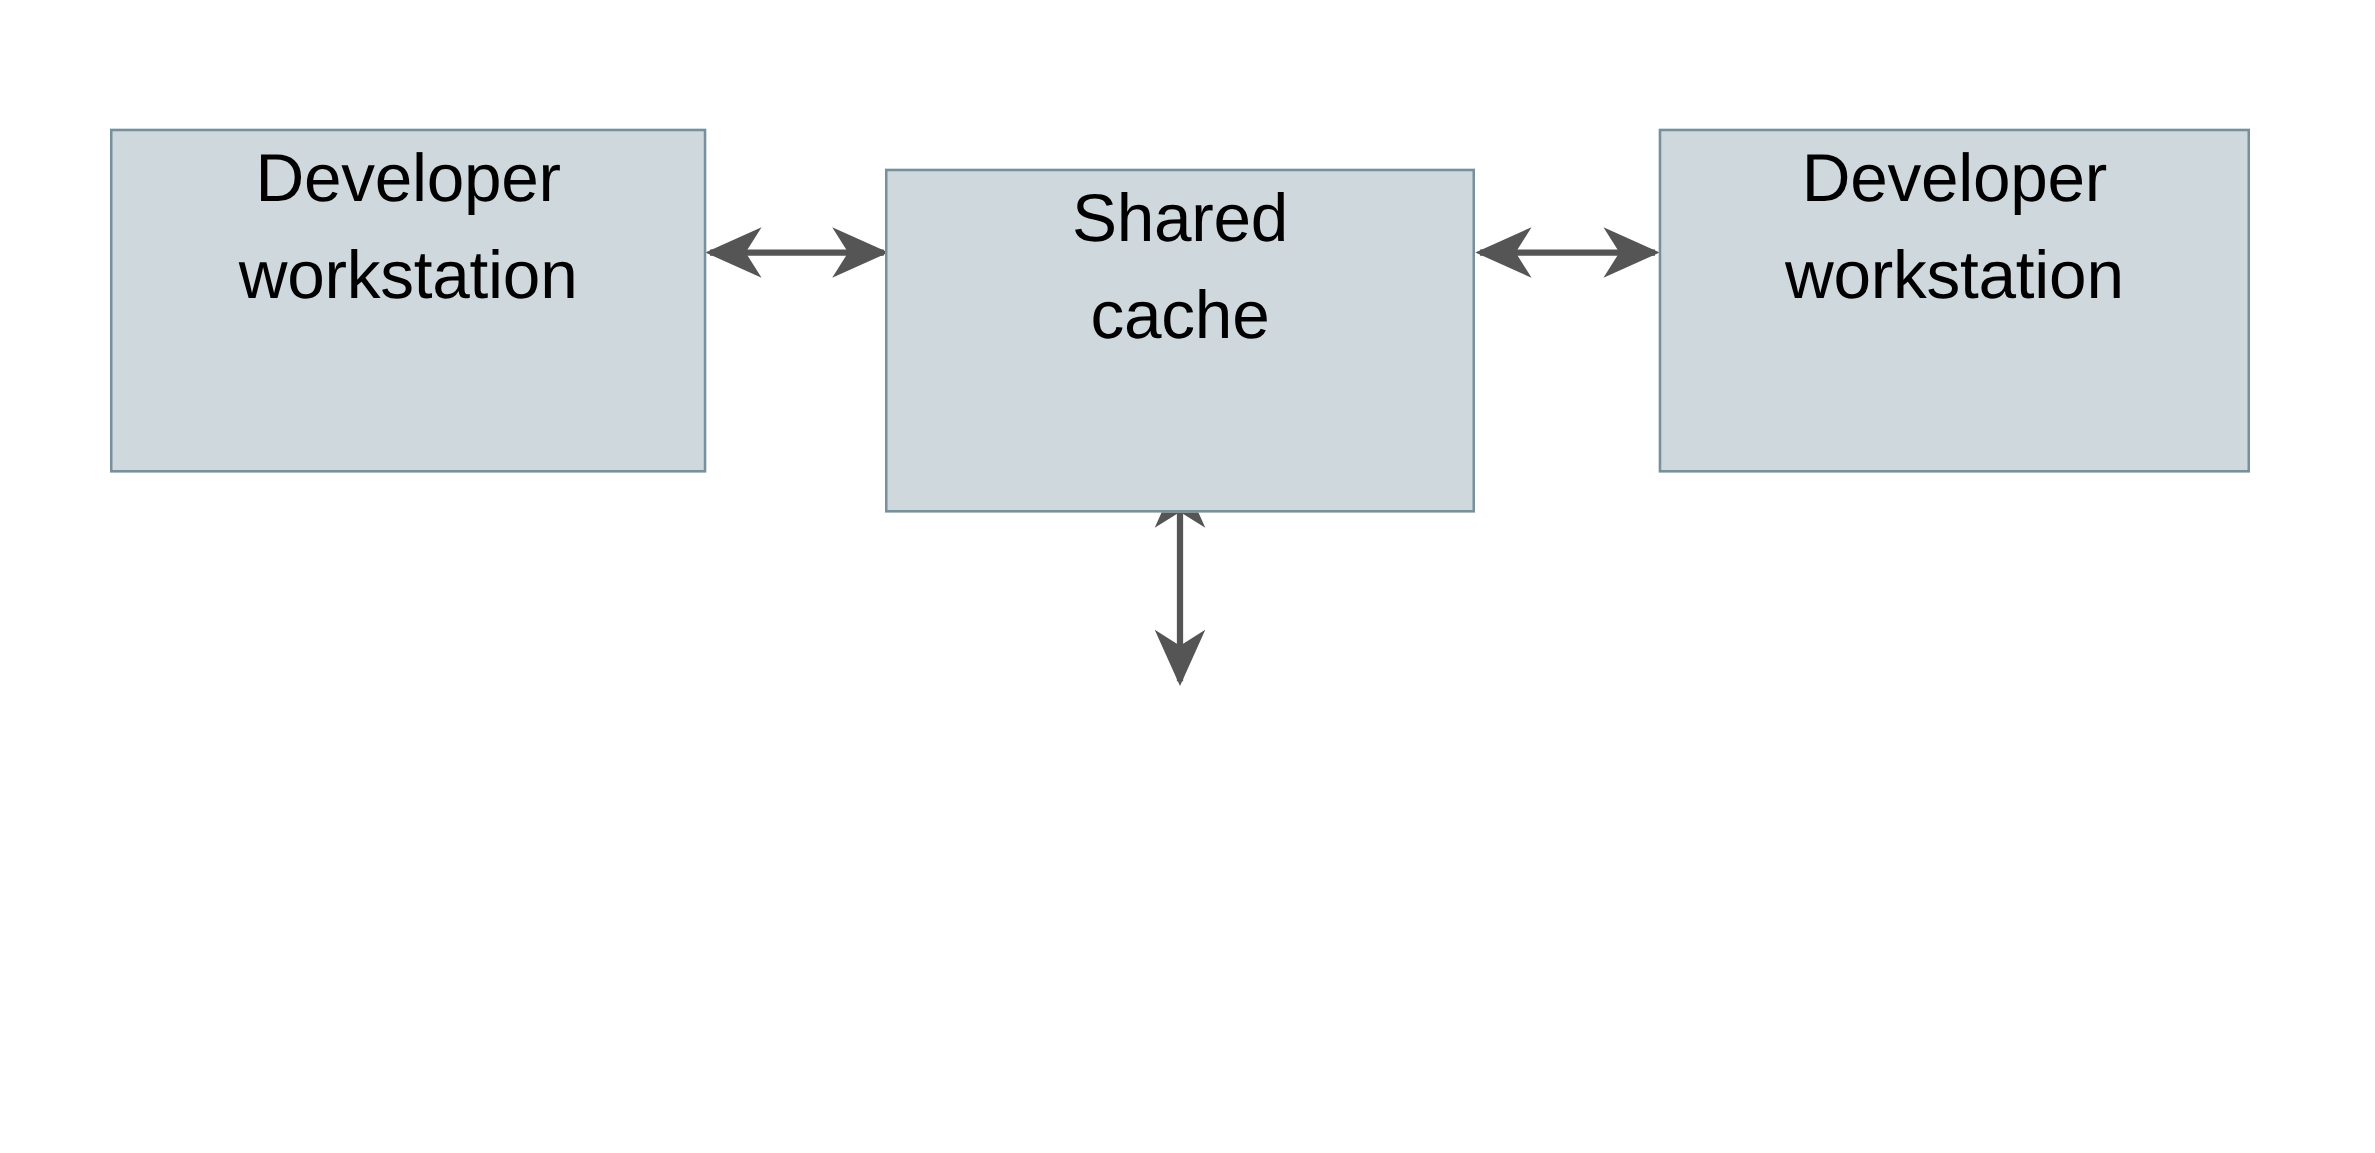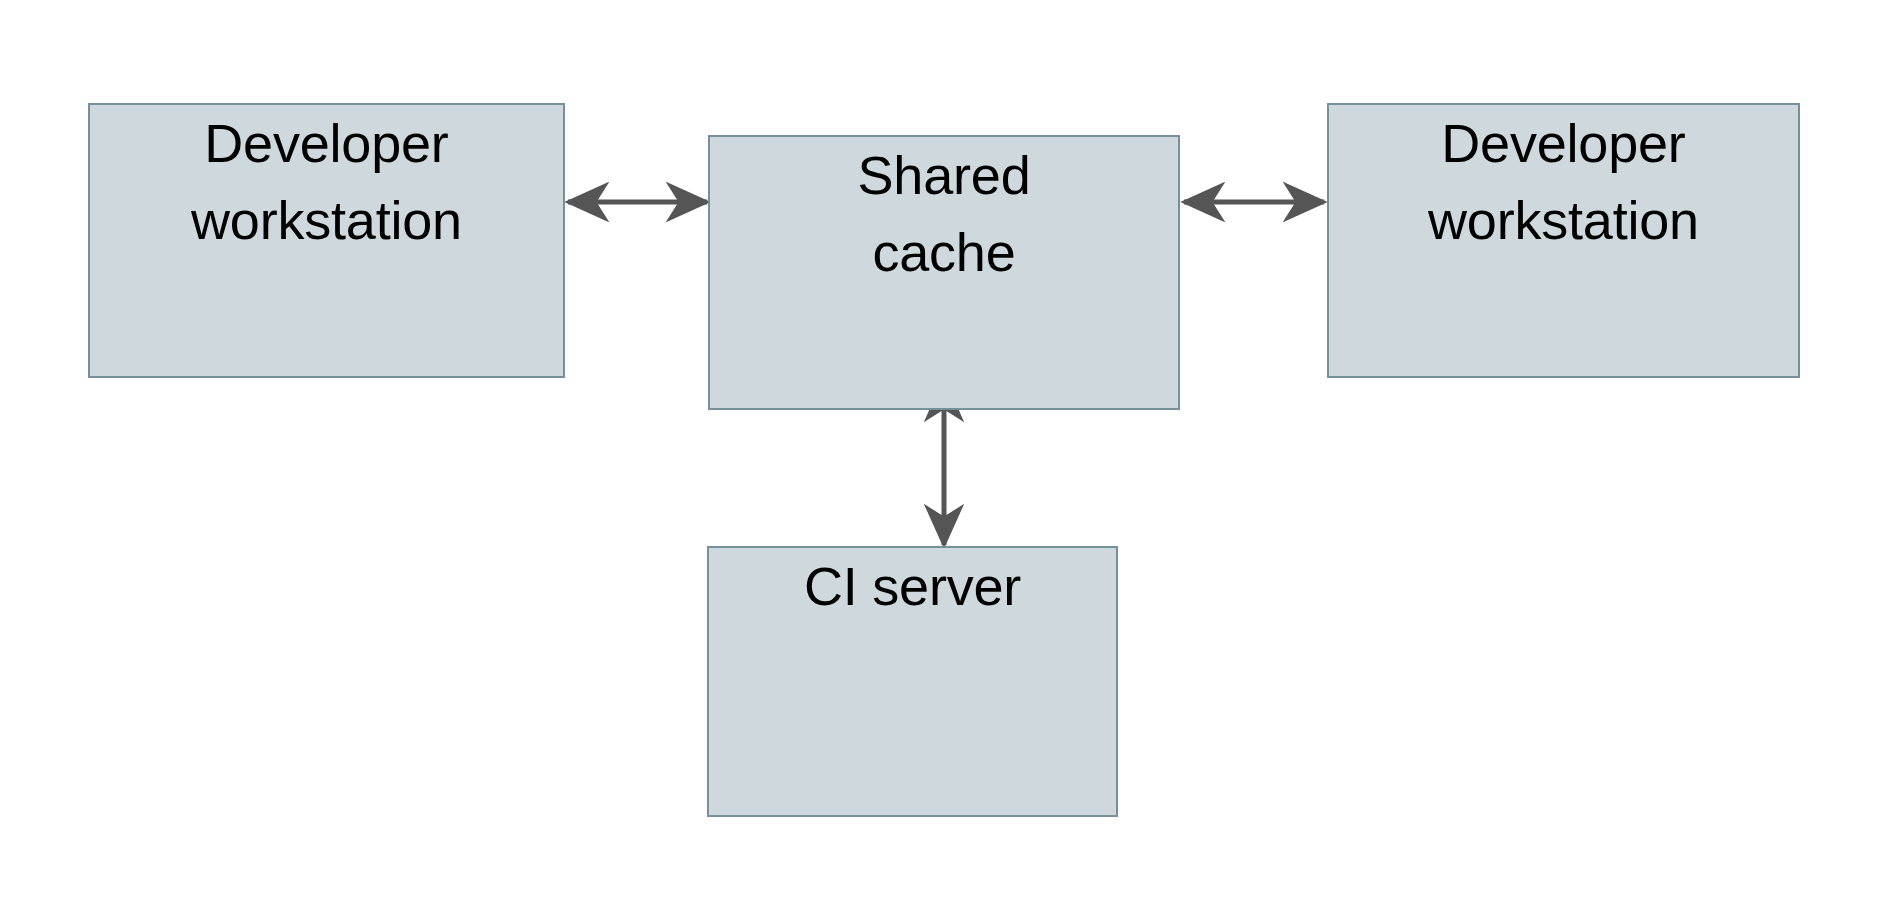--- a/index.html
+++ b/index.html
@@ -101,17 +101,14 @@
   <div class="node" style="left:708px; top:103px; width:472px; height:275px;margin-top:32px;">
     <span class="node-label">Shared
 cache</span>
   </div>
 
   <div class="node" style="left:1327px; top:103px; width:473px; height:275px;">
     <span class="node-label">Developer
 workstation</span>
   </div>
 
-  <div class="node" style="left:707px; top:546px; width:411px; height:271px;">
-    <span class="node-label">CI server</span>
-  </div>
 
 </div>
 
 </body></html>

